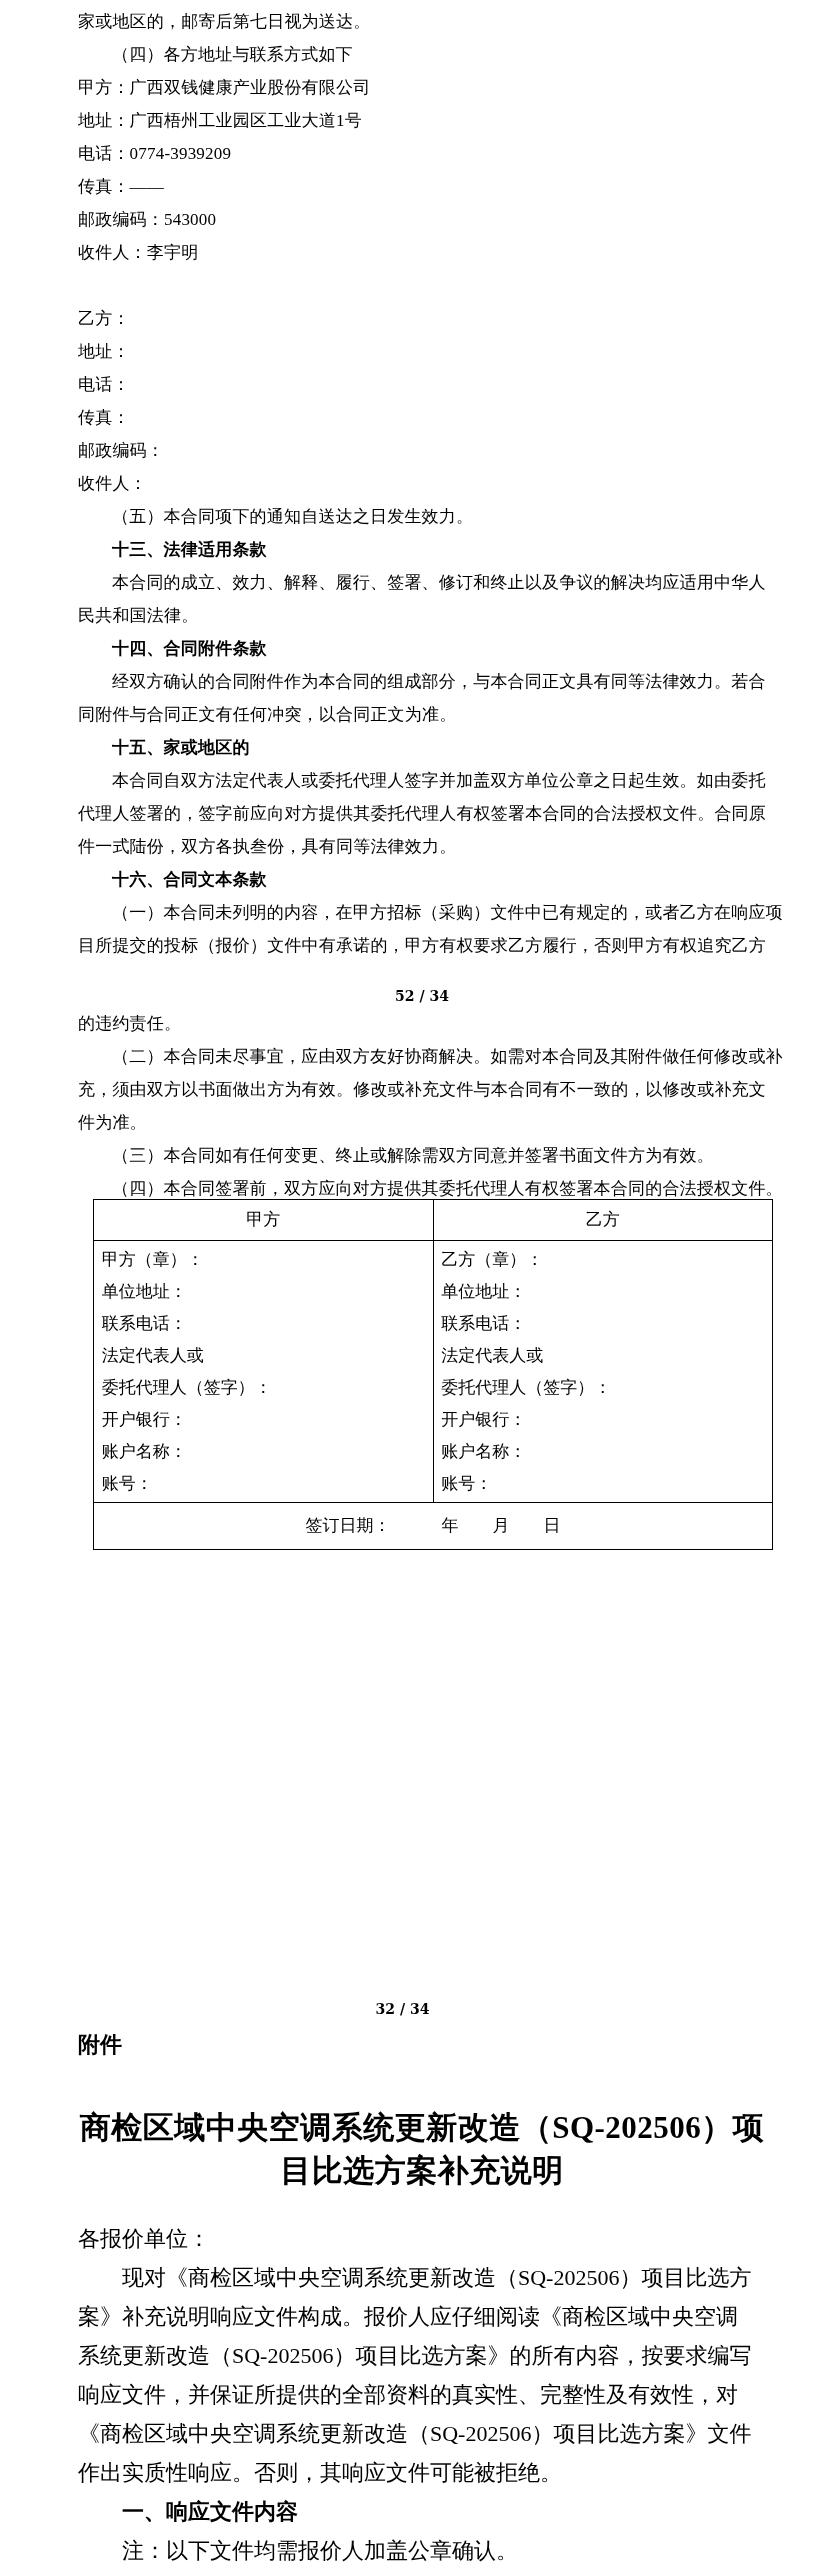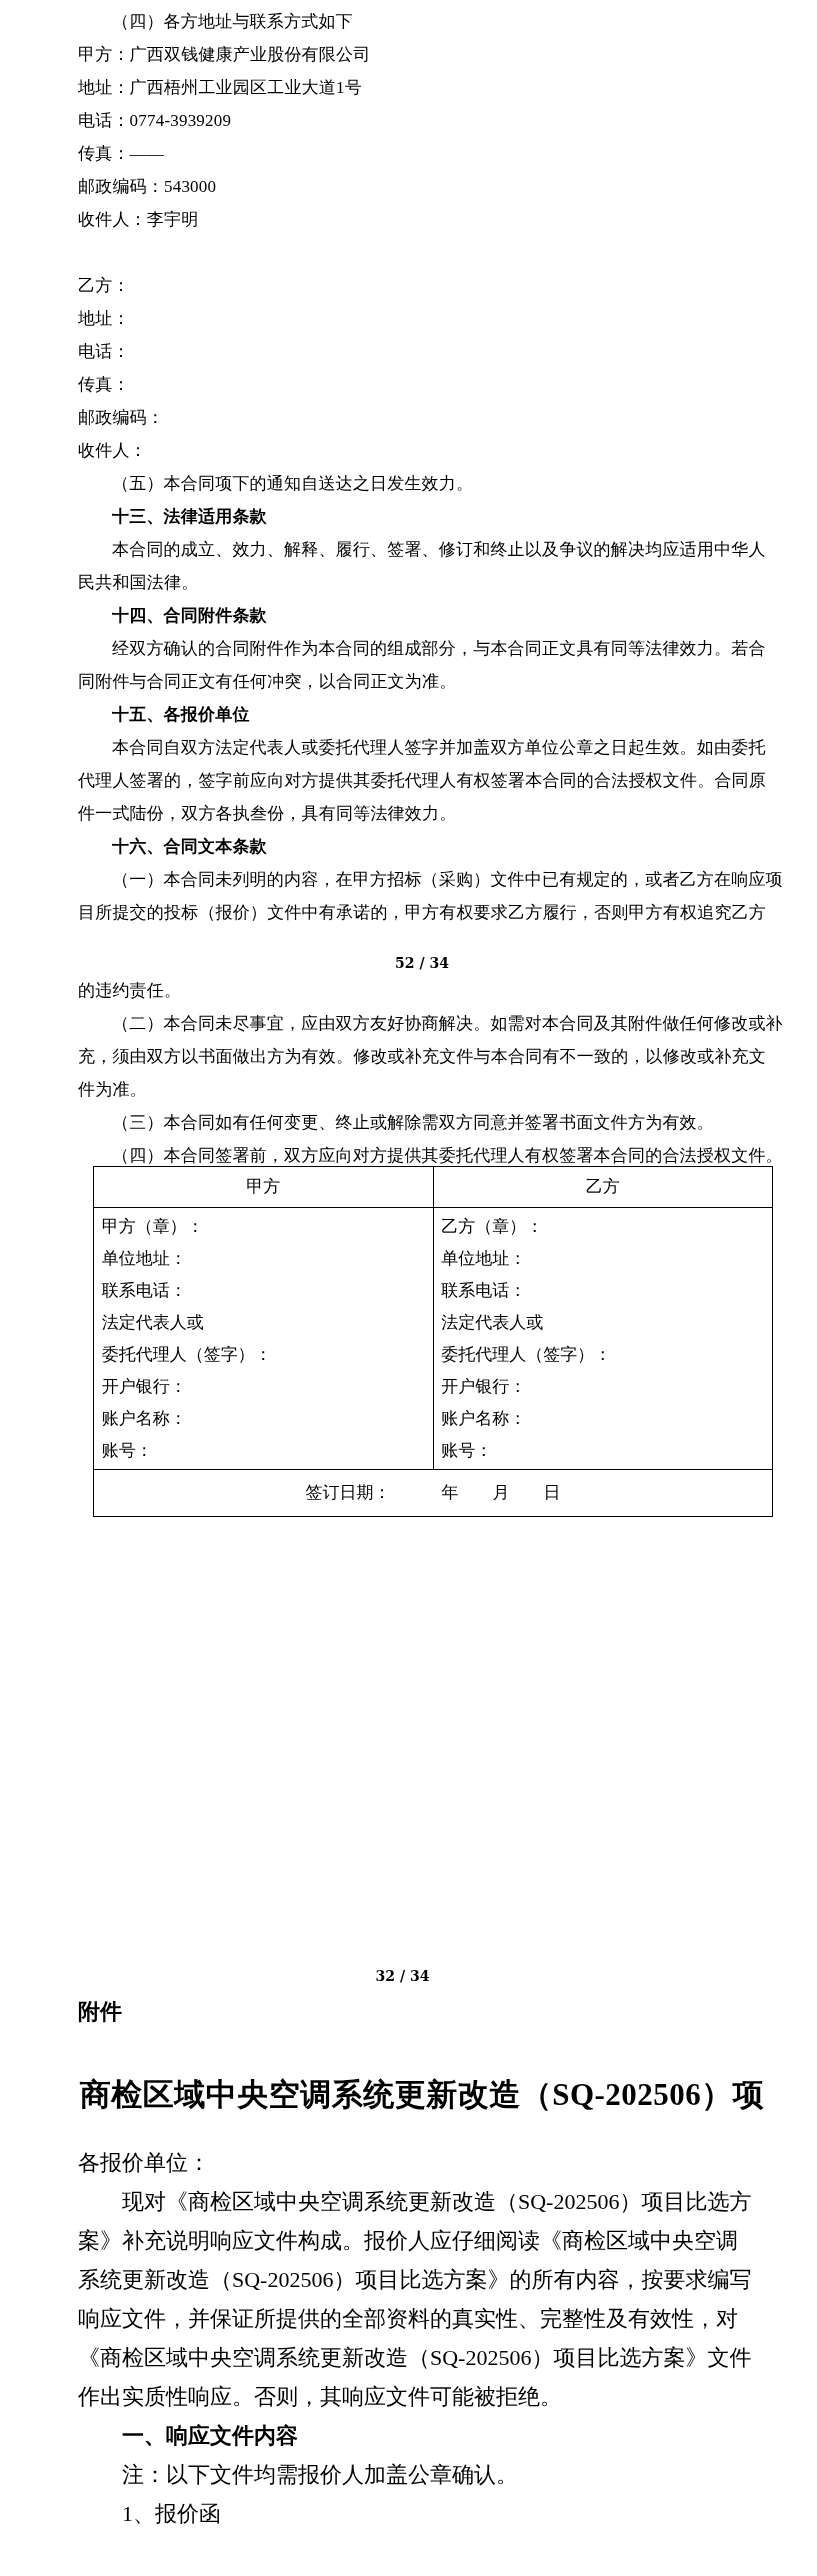--- a/index.html
+++ b/index.html
@@ -73,20 +73,21 @@
     font-weight:bold;
     font-family:Liberation Serif, serif;
   }
 </style>
 </head>
 <body>
 
 <div class="page">
 
   <div class="flow contract">
+      <div class="line ">家或地区的，邮寄后第七日视为送达。</div>
       <div class="line ind">（四）各方地址与联系方式如下</div>
       <div class="line ">甲方：广西双钱健康产业股份有限公司</div>
       <div class="line ">地址：广西梧州工业园区工业大道1号</div>
       <div class="line ">电话：0774-3939209</div>
       <div class="line ">传真：——</div>
       <div class="line ">邮政编码：543000</div>
       <div class="line ">收件人：李宇明</div>
       <div class="line blank"></div>
       <div class="line ">乙方：</div>
       <div class="line ">地址：</div>
@@ -94,21 +95,21 @@
       <div class="line ">传真：</div>
       <div class="line ">邮政编码：</div>
       <div class="line ">收件人：</div>
       <div class="line ind">（五）本合同项下的通知自送达之日发生效力。</div>
       <div class="line hd ind">十三、法律适用条款</div>
       <div class="line ind">本合同的成立、效力、解释、履行、签署、修订和终止以及争议的解决均应适用中华人</div>
       <div class="line ">民共和国法律。</div>
       <div class="line hd ind">十四、合同附件条款</div>
       <div class="line ind">经双方确认的合同附件作为本合同的组成部分，与本合同正文具有同等法律效力。若合</div>
       <div class="line ">同附件与合同正文有任何冲突，以合同正文为准。</div>
-      <div class="line hd ind">十五、各报价单位</div>
+      <div class="line hd ind">十五、家或地区的</div>
       <div class="line ind">本合同自双方法定代表人或委托代理人签字并加盖双方单位公章之日起生效。如由委托</div>
       <div class="line ">代理人签署的，签字前应向对方提供其委托代理人有权签署本合同的合法授权文件。合同原</div>
       <div class="line ">件一式陆份，双方各执叁份，具有同等法律效力。</div>
       <div class="line hd ind">十六、合同文本条款</div>
       <div class="line ind">（一）本合同未列明的内容，在甲方招标（采购）文件中已有规定的，或者乙方在响应项</div>
       <div class="line ">目所提交的投标（报价）文件中有承诺的，甲方有权要求乙方履行，否则甲方有权追究乙方</div>
       <div class="line pg pgc">52 / 34</div>
       <div class="line ">的违约责任。</div>
       <div class="line ind">（二）本合同未尽事宜，应由双方友好协商解决。如需对本合同及其附件做任何修改或补</div>
       <div class="line ">充，须由双方以书面做出方为有效。修改或补充文件与本合同有不一致的，以修改或补充文</div>
@@ -153,20 +154,21 @@
         <td class="date-cell" colspan="2">签订日期：　　　年　　月　　日</td>
       </tr>
     </tbody>
   </table>
 
   <div class="pagenum" id="pg32">32 / 34</div>
 
   <div class="flow att">
     <div class="att-label">附件</div>
     <div class="att-title t1">商检区域中央空调系统更新改造（SQ-202506）项</div>
+    <div class="att-title">目比选方案补充说明</div>
     <div class="att-body">
         <div class="line ">各报价单位：</div>
         <div class="line ind">现对《商检区域中央空调系统更新改造（SQ-202506）项目比选方</div>
         <div class="line ">案》补充说明响应文件构成。报价人应仔细阅读《商检区域中央空调</div>
         <div class="line ">系统更新改造（SQ-202506）项目比选方案》的所有内容，按要求编写</div>
         <div class="line ">响应文件，并保证所提供的全部资料的真实性、完整性及有效性，对</div>
         <div class="line ">《商检区域中央空调系统更新改造（SQ-202506）项目比选方案》文件</div>
         <div class="line ">作出实质性响应。否则，其响应文件可能被拒绝。</div>
         <div class="line hd ind">一、响应文件内容</div>
         <div class="line ind">注：以下文件均需报价人加盖公章确认。</div>

